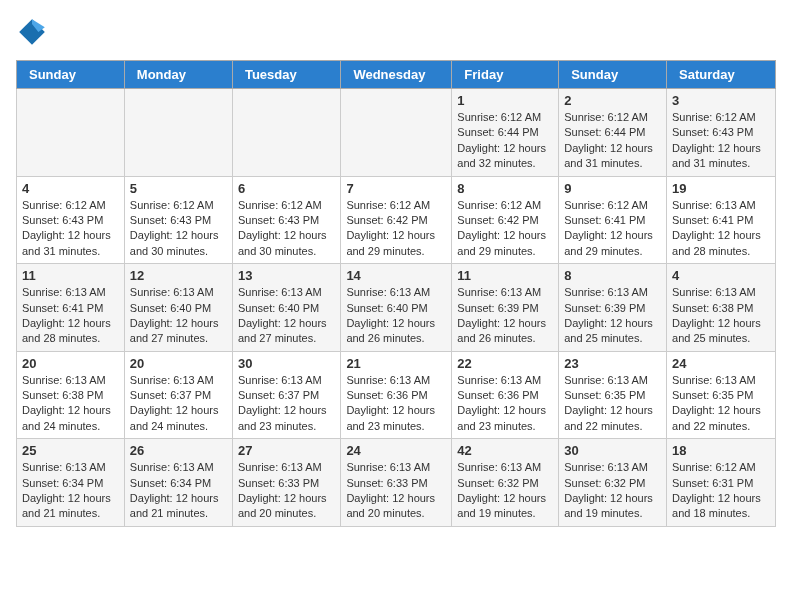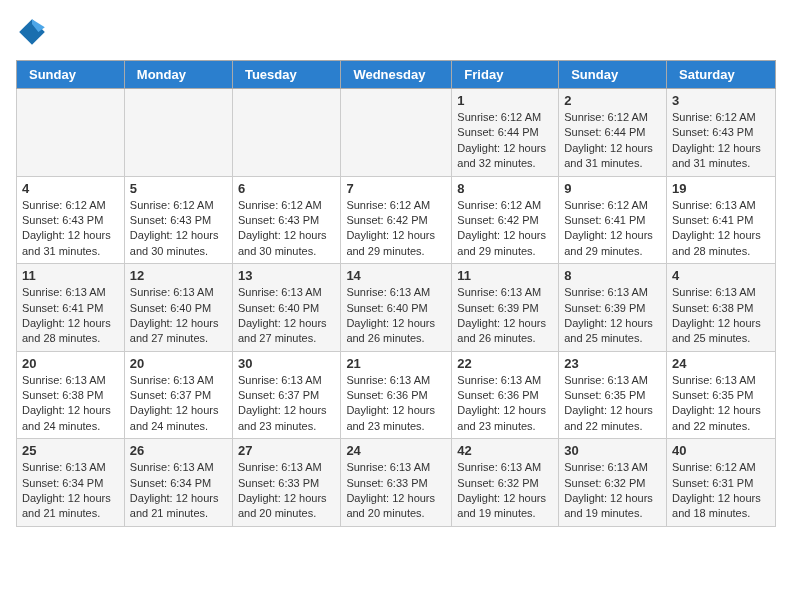--- a/index.html
+++ b/index.html
@@ -248,18 +248,18 @@
         </td>
         <td>
           <span class="day-num">42</span>
           <div class="day-info">Sunrise: 6:13 AM<br>Sunset: 6:32 PM<br>Daylight: 12 hours and 19 minutes.</div>
         </td>
         <td>
           <span class="day-num">30</span>
           <div class="day-info">Sunrise: 6:13 AM<br>Sunset: 6:32 PM<br>Daylight: 12 hours and 19 minutes.</div>
         </td>
         <td>
-          <span class="day-num">40</span>
+          <span class="day-num">18</span>
           <div class="day-info">Sunrise: 6:12 AM<br>Sunset: 6:31 PM<br>Daylight: 12 hours and 18 minutes.</div>
         </td>
       </tr>
     </tbody>
 </table>
 
 </body></html>

